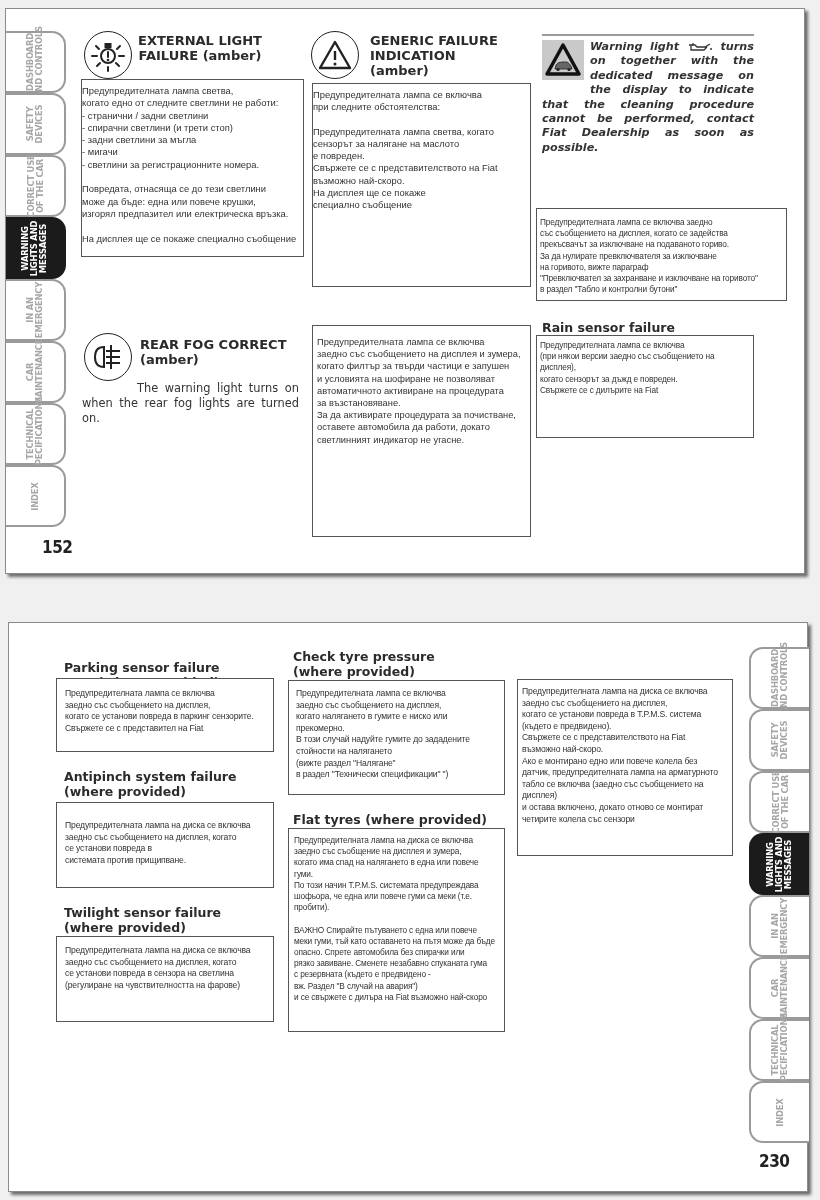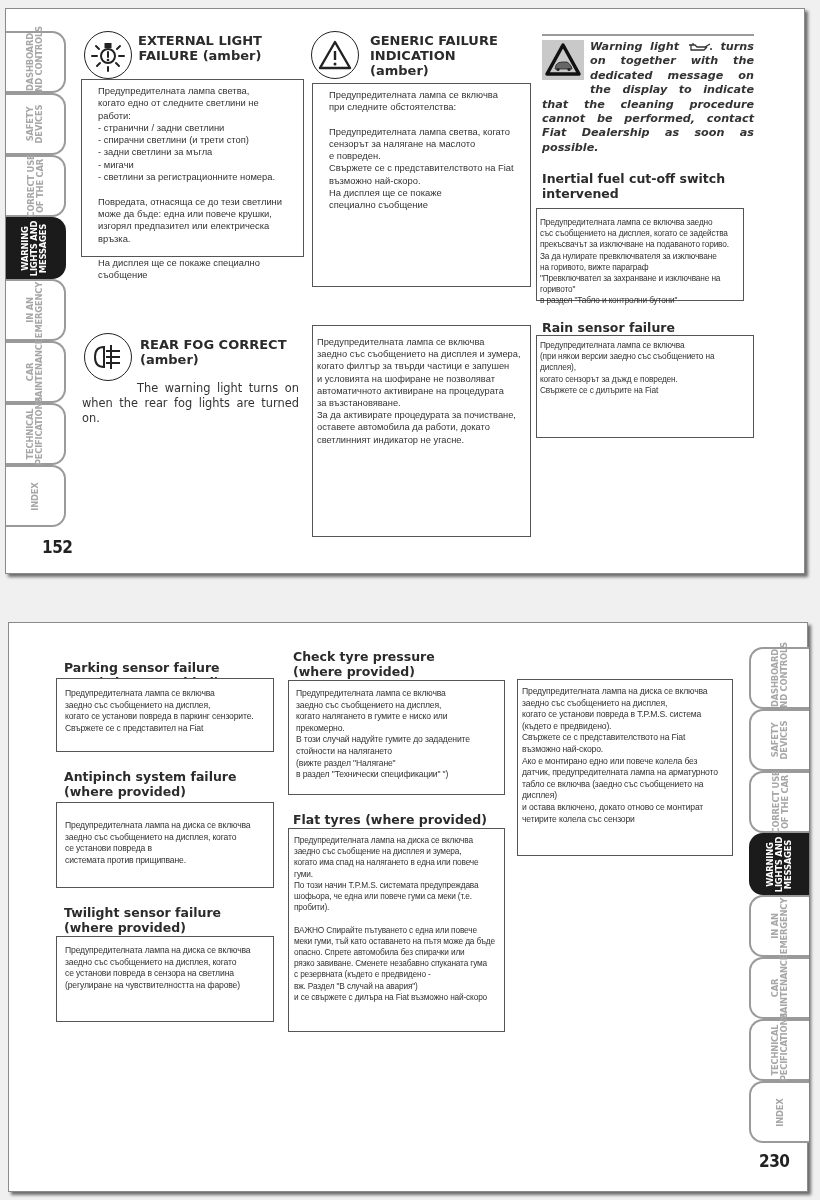--- a/index.html
+++ b/index.html
@@ -40,21 +40,21 @@
 
   .heading {
     position: absolute; font-family: "DejaVu Sans", sans-serif; font-weight: bold;
     font-size: 12.5px; line-height: 15px; color: #2b2b2b;
   }
   .heading.caps { font-size: 13px; line-height: 15px; }
 
   .box {
     position: absolute; border: 1px solid #555; background: #fff;
     font-family: "Liberation Sans", sans-serif; font-size: 9.6px; line-height: 12px;
-    color: #333; padding: 5px 16px; white-space: pre-line;
+    color: #333; padding: 5px 0; white-space: pre-line;
   }
   .box.narrow { font-size: 8.6px; line-height: 11.6px; letter-spacing: -0.15px; }
 
   .icon-circle {
     position: absolute; width: 48px; height: 48px; border: 1.6px solid #222;
     border-radius: 50%; display: flex; align-items: center; justify-content: center;
     background: #fff;
   }
 
   .body-text {
@@ -181,25 +181,21 @@
     <span style="display:inline-block; width:26px; height:10px; vertical-align:middle;">
       <svg width="26" height="10" viewBox="0 0 26 10">
           <path d="M2 3 L8 3 L10 5 L18 5 L23 2 M4 3 L4 8 L17 8 L20 5" fill="none" stroke="#333" stroke-width="1.3"></path>
           <circle cx="24" cy="7" r="1" fill="#333"></circle>
           <line x1="6" y1="1" x2="6" y2="3" stroke="#333" stroke-width="1.3"></line>
         </svg>
     </span>
     <span>turns on together with the dedicated message on the display to indicate that the cleaning procedure cannot be performed, contact Fiat Dealership as soon as possible.</span>
   </div>
 
-  <div class="heading" style="left:536px; top:162px;">
-    <div>Inertial fuel cut-off switch</div>
-    <div>intervened</div>
-  </div>
-  <div class="box narrow" style="left:530px; top:199px; width:208px; height:93px; padding:8px 3px; font-size:8.3px; line-height:11.2px;">Предупредителната лампа се включва заедно
+  <div class="box narrow" style="left:530px; top:199px; width:251px; height:93px; padding:8px 3px; font-size:8.3px; line-height:11.2px;">Предупредителната лампа се включва заедно
 със съобщението на дисплея, когато се задейства
 прекъсвачът за изключване на подаваното гориво.
 За да нулирате превключвателя за изключване
 на горивото, вижте параграф
 "Превключвател за захранване и изключване на горивото"
 в раздел "Табло и контролни бутони"</div>
 
   <div class="box" style="left:306px; top:316px; width:219px; height:212px; padding:10px 4px; font-size:9.3px; line-height:12.2px;">Предупредителната лампа се включва
 заедно със съобщението на дисплея и зумера,
 когато филтър за твърди частици е запушен

